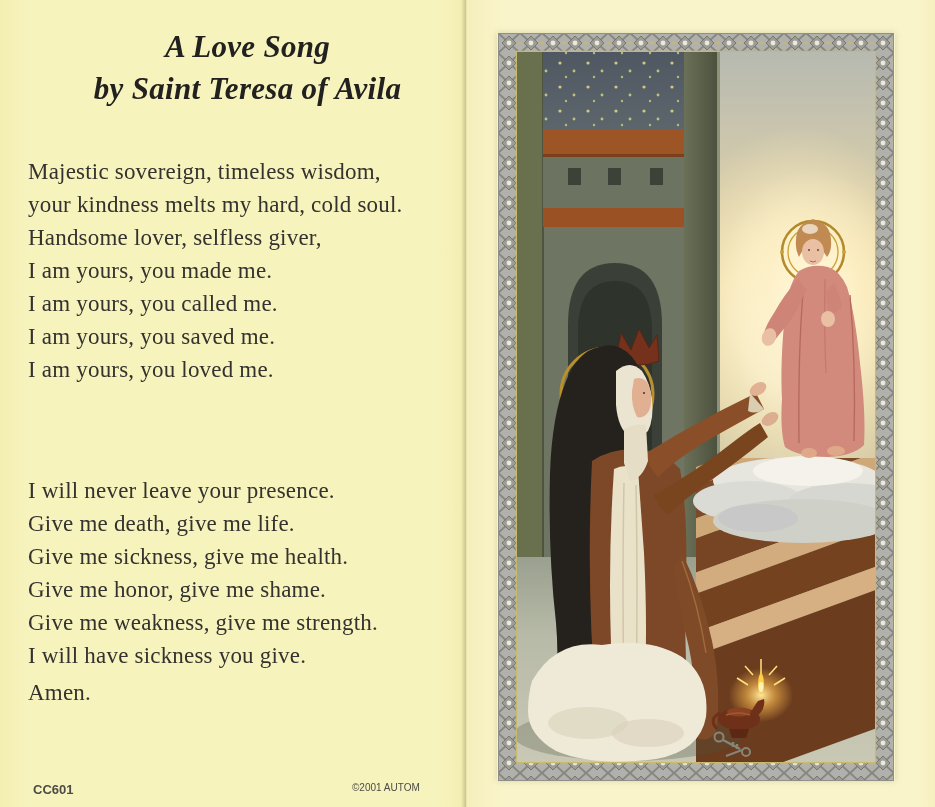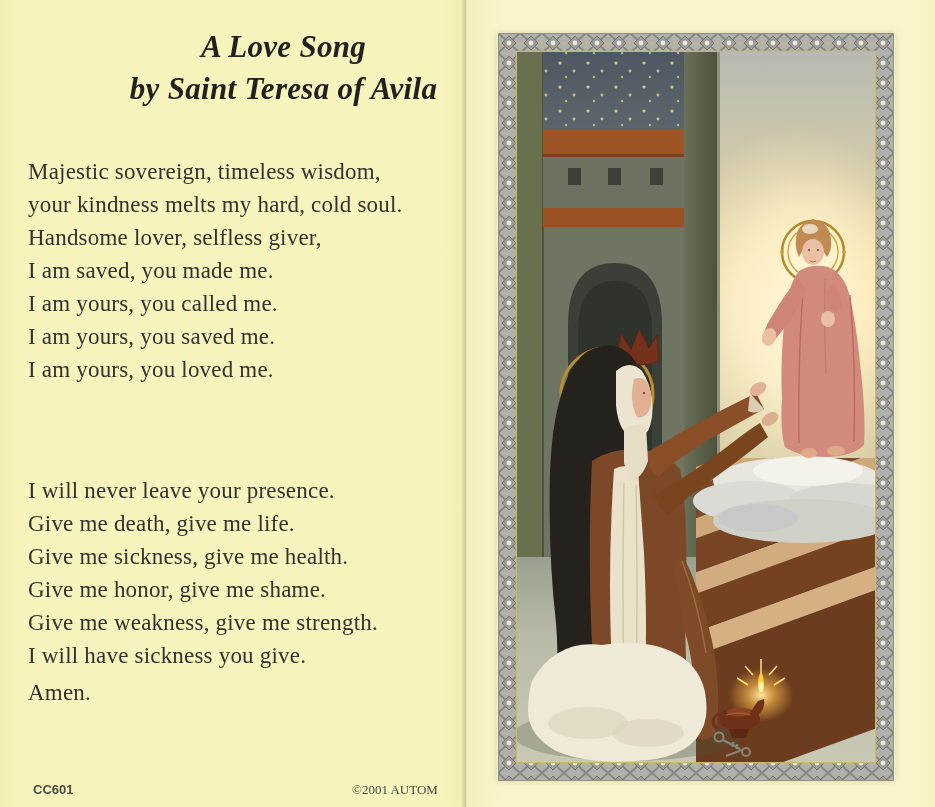--- a/index.html
+++ b/index.html
@@ -3,29 +3,29 @@
 <meta charset="utf-8">
 <style>
   html,body{margin:0;padding:0;background:#e8e4b8;}
   .scan{position:relative;width:935px;height:807px;overflow:hidden;
         font-family:"Liberation Serif", serif;}
   
   .panel-left{position:absolute;left:0;top:0;width:467px;height:807px;
               background:linear-gradient(90deg,#f3efb2 0%,#f7f3bd 6%,#f7f3bd 94%,#f2eeb0 100%);}
   .textblock{position:absolute;left:0;width:467px;padding-left:28px;box-sizing:border-box;}
   .title{top:26px;text-align:center;font-style:italic;font-weight:bold;
-         font-size:31px;line-height:42px;color:#222120;letter-spacing:.3px;margin-left:36px;}
+         font-size:31px;line-height:42px;color:#222120;letter-spacing:.3px;}
   .poem{text-align:left;font-size:23px;line-height:33px;color:#33322f;letter-spacing:.2px;}
   .stanza1{top:155px;}
   .stanza2{top:474px;}
   .amen{top:676px;}
   .footer-code{position:absolute;left:33px;top:782px;
                font-family:"Liberation Sans",sans-serif;font-size:13px;color:#4c4b46;font-weight:bold;}
   .footer-copy{position:absolute;left:352px;top:782px;
-               font-family:Liberation Serif, serif;font-size:13px;color:#4c4b46;}
+               font-family:Liberation Sans, sans-serif;font-size:10px;color:#4c4b46;}
   
   .seam{position:absolute;left:461px;top:0;width:10px;height:807px;
         background:linear-gradient(90deg,rgba(120,110,60,0) 0%,rgba(110,100,55,.28) 45%,
                    rgba(255,255,240,.35) 60%,rgba(120,110,60,0) 100%);}
   
   .panel-right{position:absolute;left:467px;top:0;width:468px;height:807px;
                background:linear-gradient(90deg,#f5efbc 0%,#faf4cb 8%,#faf4cb 96%,#f6f0be 100%);}
   .frame{position:absolute;left:30px;top:33px;width:398px;height:748px;
          box-shadow:0 0 6px rgba(120,110,60,.25);}
 </style>
@@ -37,21 +37,21 @@
   <section class="panel-left">
     <div class="textblock title">
       <div>A Love Song</div>
       <div>by Saint Teresa of Avila</div>
     </div>
 
     <div class="textblock poem stanza1">
       <div>Majestic sovereign, timeless wisdom,</div>
       <div>your kindness melts my hard, cold soul.</div>
       <div>Handsome lover, selfless giver,</div>
-      <div>I am saved, you made me.</div>
+      <div>I am yours, you made me.</div>
       <div>I am yours, you called me.</div>
       <div>I am yours, you saved me.</div>
       <div>I am yours, you loved me.</div>
     </div>
 
     <div class="textblock poem stanza2">
       <div>I will never leave your presence.</div>
       <div>Give me death, give me life.</div>
       <div>Give me sickness, give me health.</div>
       <div>Give me honor, give me shame.</div>

